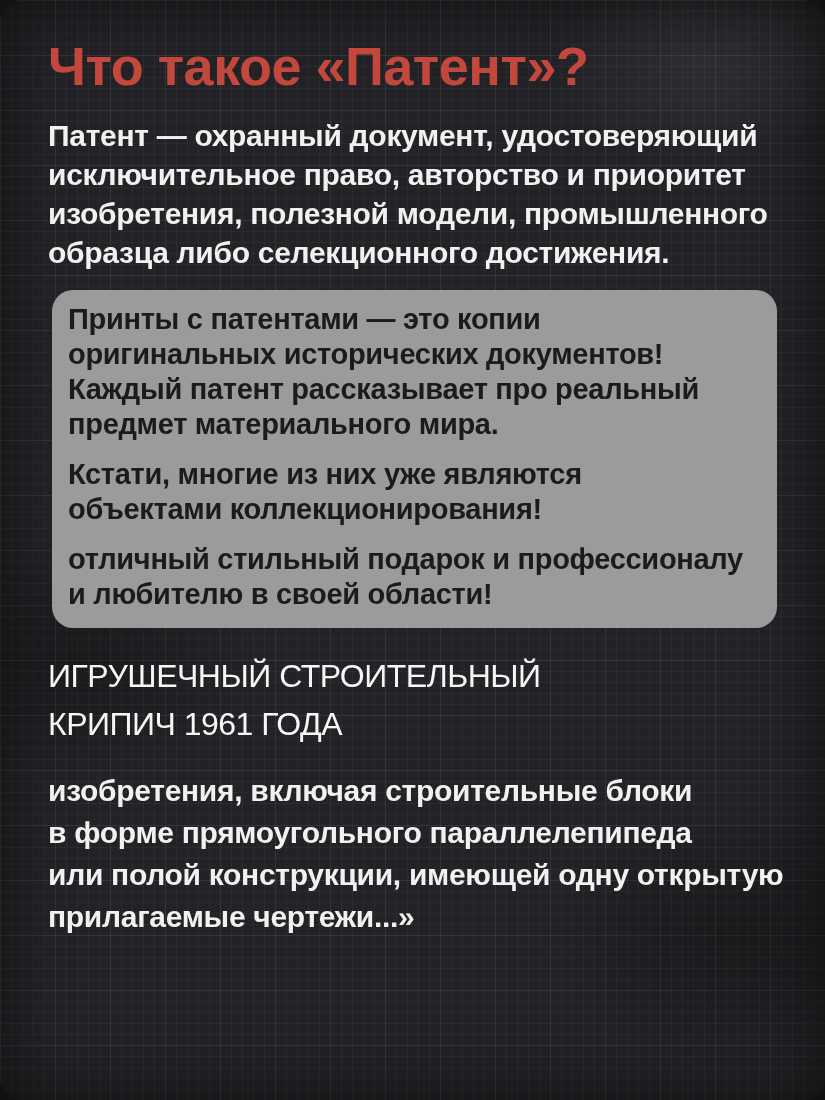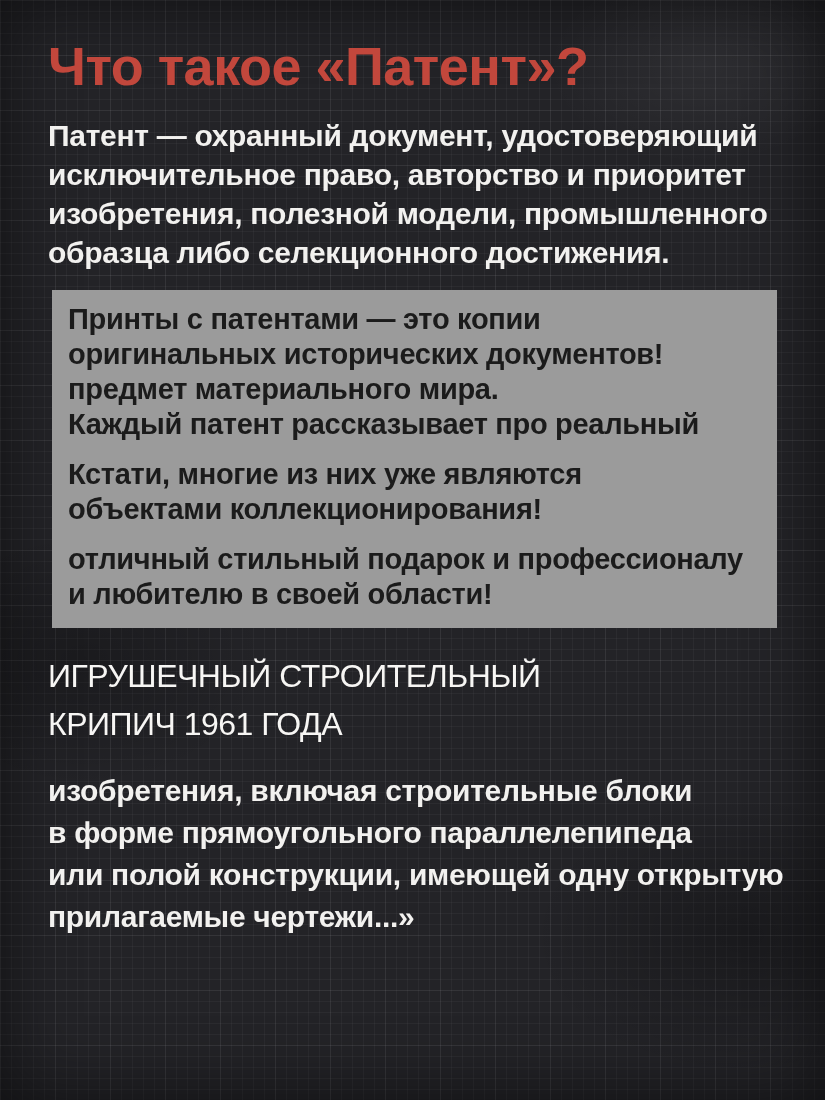--- a/index.html
+++ b/index.html
@@ -4,21 +4,21 @@
 <style>
   :root{
     --background:#232327;
     --grid-line:#37373b;
     --title:#c2473c;
     --body-text:#f2f1ef;
     --heading-text:#f7f6f4;
     --box-background:#9b9b9b;
     --box-text:#1b1b1b;
   }
-  *{box-sizing:border-box;}
+  *{box-sizing:border-box;border-radius:21px;}
   html,body{margin:0;padding:0;}
   body{
     width:825px;height:1100px;
     font-family:"Liberation Sans","DejaVu Sans",sans-serif;
     background:#111;
   }
   .canvas{
     position:relative;
     width:825px;height:1100px;
     overflow:hidden;
@@ -103,22 +103,22 @@
       <div class="line">Патент — охранный документ, удостоверяющий</div>
       <div class="line">исключительное право, авторство и приоритет</div>
       <div class="line">изобретения, полезной модели, промышленного</div>
       <div class="line">образца либо селекционного достижения.</div>
     </div>
 
     <div class="info-box">
       <div class="para">
         <div class="line">Принты с патентами — это копии</div>
         <div class="line">оригинальных исторических документов!</div>
+        <div class="line">Каждый патент рассказывает про реальный</div>
         <div class="line">предмет материального мира.</div>
-        <div class="line">Каждый патент рассказывает про реальный</div>
       </div>
       <div class="para">
         <div class="line">Кстати, многие из них уже являются</div>
         <div class="line">объектами коллекционирования!</div>
       </div>
       <div class="para">
         <div class="line">отличный стильный подарок и профессионалу</div>
         <div class="line">и любителю в своей области!</div>
       </div>
     </div>

